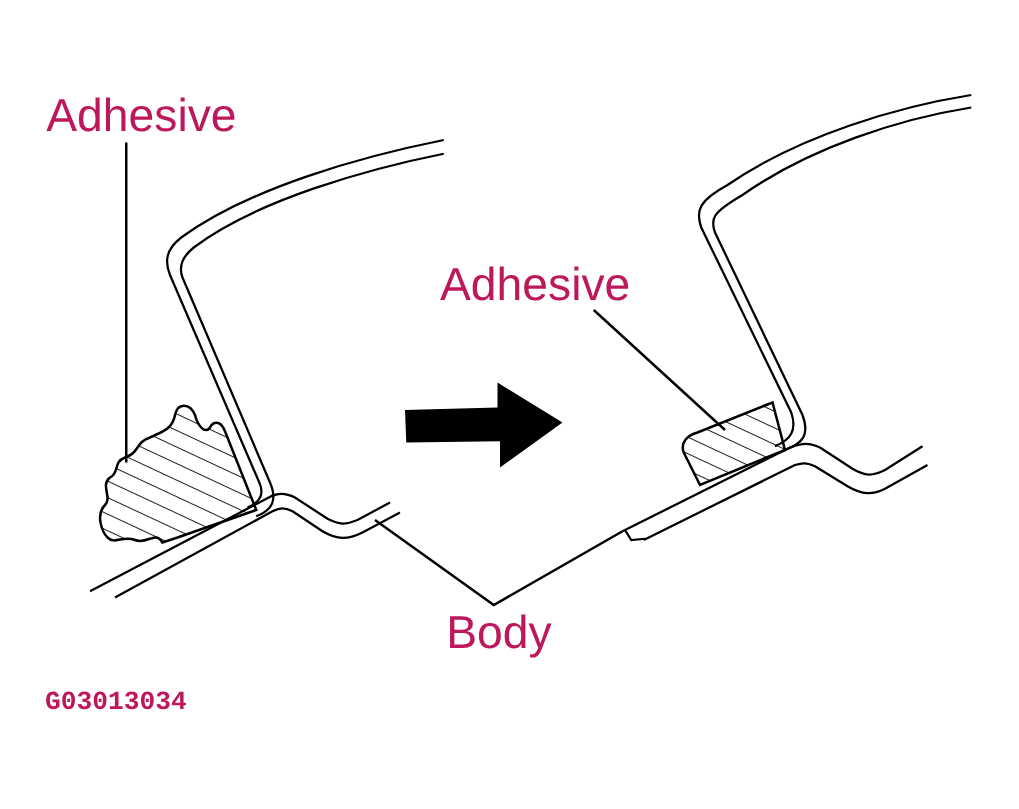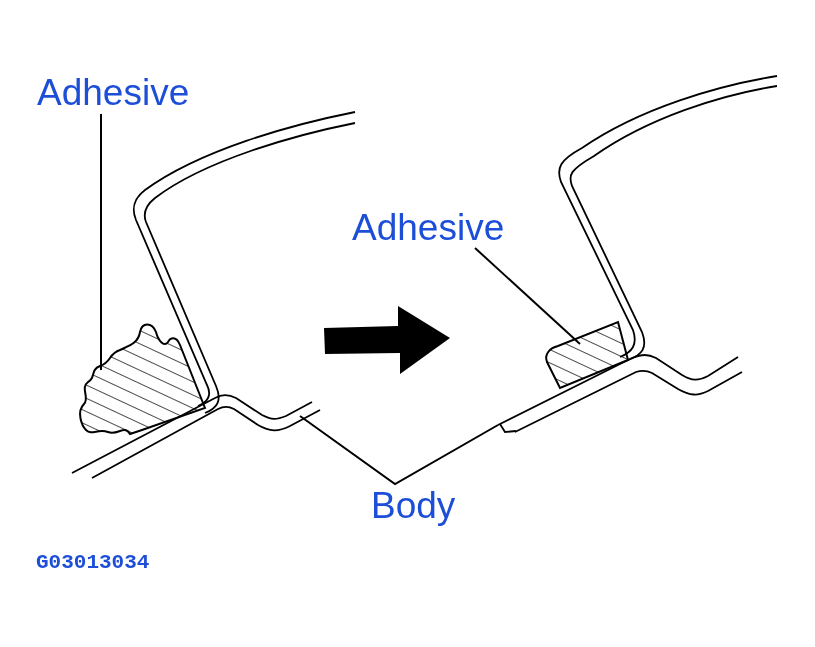--- a/index.html
+++ b/index.html
@@ -1,18 +1,18 @@
 <!DOCTYPE html>
 <html><head>
 <meta charset="utf-8">
 <style>
   html, body { margin: 0; padding: 0; background: #ffffff; }
   body { width: 815px; height: 647px; position: relative; overflow: hidden; font-family: "Liberation Sans", sans-serif; }
   svg { position: absolute; left: 0; top: 0; }
-  .lbl { position: absolute; color: #1d4ed8; white-space: nowrap; line-height: 1; }
+  .lbl { position: absolute; color: #be185d; white-space: nowrap; line-height: 1; }
   .big { font-size: 37px; }
   .code { font-size: 21px; font-weight: bold; }
 </style>
 </head>
 <body>
 
 <svg width="815" height="647" viewBox="0 0 815 647">
   <defs>
     <pattern id="hatch" patternUnits="userSpaceOnUse" width="12" height="12" patternTransform="rotate(25)">
       <line x1="0" y1="0" x2="12" y2="0" stroke="#000" stroke-width="1.4"></line>
@@ -56,14 +56,14 @@
 
   <line x1="475" y1="248" x2="580" y2="344" stroke="#000" stroke-width="2"></line>
 
   <g fill="none" stroke="#000" stroke-width="2">
     <path d="M300,416 L395,484 L498,425"></path>
   </g>
 </svg>
 
 <div class="lbl big" style="left:37px; top:74px;">Adhesive</div>
 <div class="lbl big" style="left:352px; top:209px;">Adhesive</div>
-<div class="lbl big" style="left:357px; top:487px;margin-left:14px;">Body</div>
+<div class="lbl big" style="left:357px; top:487px;">Body</div>
 <div class="lbl code" style="left:36px; top:552px;font-family:Liberation Mono, monospace;">G03013034</div>
 
 </body></html>

